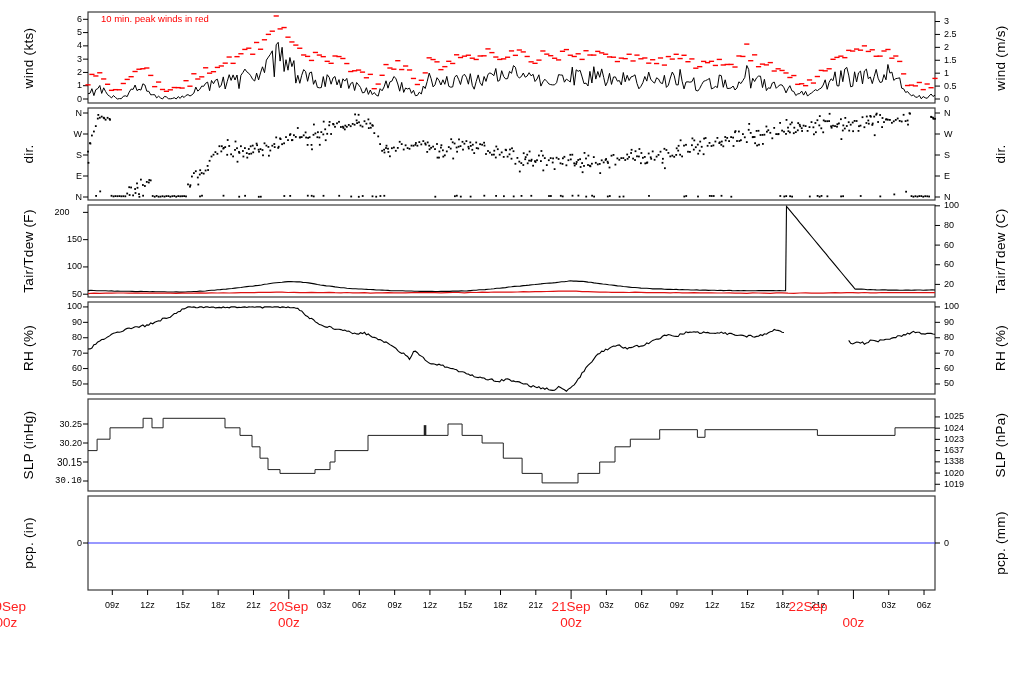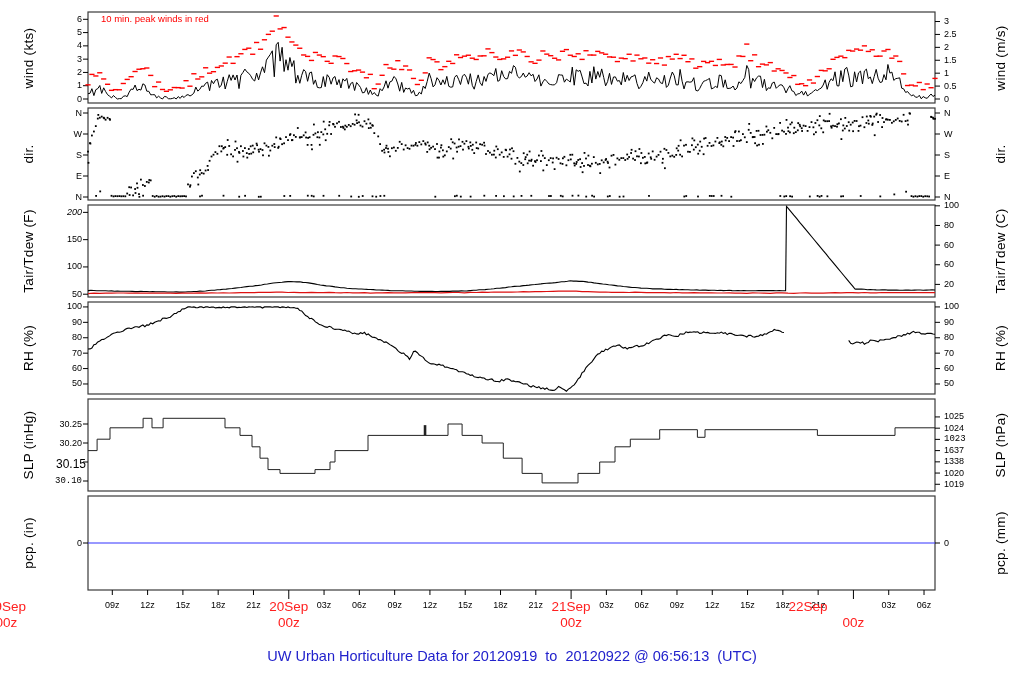--- a/index.html
+++ b/index.html
@@ -1024,47 +1024,47 @@
       <div class="lbl" style="left: 42px; top: 171.5px; width: 40px; text-align: right; font-size: 9px;">E</div>
       <div class="lbl" style="left: 42px; top: 192.5px; width: 40px; text-align: right; font-size: 9px;">N</div>
       <div class="lbl" style="left: 944px; top: 108.5px; width: 44px; font-size: 9px;">N</div>
       <div class="lbl" style="left: 944px; top: 129.5px; width: 44px; font-size: 9px;">W</div>
       <div class="lbl" style="left: 944px; top: 150.5px; width: 44px; font-size: 9px;">S</div>
       <div class="lbl" style="left: 944px; top: 171.5px; width: 44px; font-size: 9px;">E</div>
       <div class="lbl" style="left: 944px; top: 192.5px; width: 44px; font-size: 9px;">N</div>
       <div class="lbl" style="left: 42px; top: 289.717px; width: 40px; text-align: right; font-size: 9px;">50</div>
       <div class="lbl" style="left: 42px; top: 262.434px; width: 40px; text-align: right; font-size: 9px;">100</div>
       <div class="lbl" style="left: 42px; top: 235.15px; width: 40px; text-align: right; font-size: 9px;">150</div>
-      <div class="lbl" style="left: 42px; top: 207.867px; width: 40px; text-align: right; font-size: 9px; font-style: italic;">200</div>
+      <div class="lbl" style="left: 42px; top: 207.867px; width: 40px; text-align: center; font-size: 9px;">200</div>
       <div class="lbl" style="left: 944px; top: 279.895px; width: 44px; font-size: 9px;">20</div>
       <div class="lbl" style="left: 944px; top: 260.251px; width: 44px; font-size: 9px;">60</div>
       <div class="lbl" style="left: 944px; top: 240.607px; width: 44px; font-size: 9px;">60</div>
       <div class="lbl" style="left: 944px; top: 220.963px; width: 44px; font-size: 9px;">80</div>
       <div class="lbl" style="left: 944px; top: 201.319px; width: 44px; font-size: 9px;">100</div>
       <div class="lbl" style="left: 42px; top: 379.483px; width: 40px; text-align: right; font-size: 9px;">50</div>
       <div class="lbl" style="left: 42px; top: 364.073px; width: 40px; text-align: right; font-size: 9px;">60</div>
       <div class="lbl" style="left: 42px; top: 348.662px; width: 40px; text-align: right; font-size: 9px;">70</div>
       <div class="lbl" style="left: 42px; top: 333.252px; width: 40px; text-align: right; font-size: 9px;">80</div>
       <div class="lbl" style="left: 42px; top: 317.842px; width: 40px; text-align: right; font-size: 9px;">90</div>
       <div class="lbl" style="left: 42px; top: 302.431px; width: 40px; text-align: right; font-size: 9px;">100</div>
       <div class="lbl" style="left: 944px; top: 379.483px; width: 44px; font-size: 9px;">50</div>
       <div class="lbl" style="left: 944px; top: 364.073px; width: 44px; font-size: 9px;">60</div>
       <div class="lbl" style="left: 944px; top: 348.662px; width: 44px; font-size: 9px;">70</div>
       <div class="lbl" style="left: 944px; top: 333.252px; width: 44px; font-size: 9px;">80</div>
       <div class="lbl" style="left: 944px; top: 317.842px; width: 44px; font-size: 9px;">90</div>
       <div class="lbl" style="left: 944px; top: 302.431px; width: 44px; font-size: 9px;">100</div>
       <div class="lbl" style="left: 42px; top: 476.5px; width: 40px; text-align: right; font-size: 9px; font-family: Liberation Mono, monospace;">30.10</div>
-      <div class="lbl" style="left: 51px; top: 457.5px; width: 40px; text-align: center; font-size: 12px;">30.15</div>
+      <div class="lbl" style="left: 42px; top: 457.5px; width: 40px; text-align: right; font-size: 10px;">30.15</div>
       <div class="lbl" style="left: 42px; top: 438.5px; width: 40px; text-align: right; font-size: 9px;">30.20</div>
       <div class="lbl" style="left: 42px; top: 419.5px; width: 40px; text-align: right; font-size: 9px;">30.25</div>
       <div class="lbl" style="left: 944px; top: 479.768px; width: 44px; font-size: 9px;">1019</div>
       <div class="lbl" style="left: 944px; top: 468.558px; width: 44px; font-size: 9px;">1020</div>
       <div class="lbl" style="left: 944px; top: 457.348px; width: 44px; font-size: 9px;">1338</div>
       <div class="lbl" style="left: 944px; top: 446.1px; width: 44px; font-size: 9px;">1637</div>
-      <div class="lbl" style="left: 944px; top: 434.89px; width: 44px; font-size: 9px; font-family: Liberation Mono, monospace;">1023</div>
+      <div class="lbl" style="left: 944px; top: 434.89px; width: 44px; font-size: 9px;">1023</div>
       <div class="lbl" style="left: 944px; top: 423.68px; width: 44px; font-size: 9px;">1024</div>
       <div class="lbl" style="left: 944px; top: 412.432px; width: 44px; font-size: 9px;">1025</div>
       <div class="lbl" style="left: 42px; top: 538.5px; width: 40px; text-align: right; font-size: 9px;">0</div>
       <div class="lbl" style="left: 944px; top: 538.5px; width: 44px; font-size: 9px;">0</div>
       <div class="lbl" style="left: 92.3124px; top: 601px; width: 40px; text-align: center; font-size: 9px;">09z</div>
       <div class="lbl" style="left: 127.604px; top: 601px; width: 40px; text-align: center; font-size: 9px;">12z</div>
       <div class="lbl" style="left: 162.896px; top: 601px; width: 40px; text-align: center; font-size: 9px;">15z</div>
       <div class="lbl" style="left: 198.187px; top: 601px; width: 40px; text-align: center; font-size: 9px;">18z</div>
       <div class="lbl" style="left: 233.479px; top: 601px; width: 40px; text-align: center; font-size: 9px;">21z</div>
       <div class="lbl" style="left: 258.771px; top: 600px; width: 60px; text-align: center; font-size: 13.5px; color: rgb(255, 32, 32);">20Sep</div>
@@ -1101,14 +1101,13 @@
   <div class="axis-title" style="left:921px;top:146px">dir.</div>
   <div class="axis-title" style="left:-51px;top:243px">Tair/Tdew (F)</div>
   <div class="axis-title" style="left:921px;top:243px">Tair/Tdew (C)</div>
   <div class="axis-title" style="left:-51px;top:340px">RH (%)</div>
   <div class="axis-title" style="left:921px;top:340px">RH (%)</div>
   <div class="axis-title" style="left:-51px;top:437px">SLP (inHg)</div>
   <div class="axis-title" style="left:921px;top:437px">SLP (hPa)</div>
   <div class="axis-title" style="left:-51px;top:535px">pcp. (in)</div>
   <div class="axis-title" style="left:921px;top:535px">pcp. (mm)</div>
 
-  <div class="main-title" style="color: rgb(34, 34, 204);">UW Urban Horticulture Data for 20120919  to  20120922 @ 06:56:13  (UTC)</div>
 </div>
 
 </body></html>

